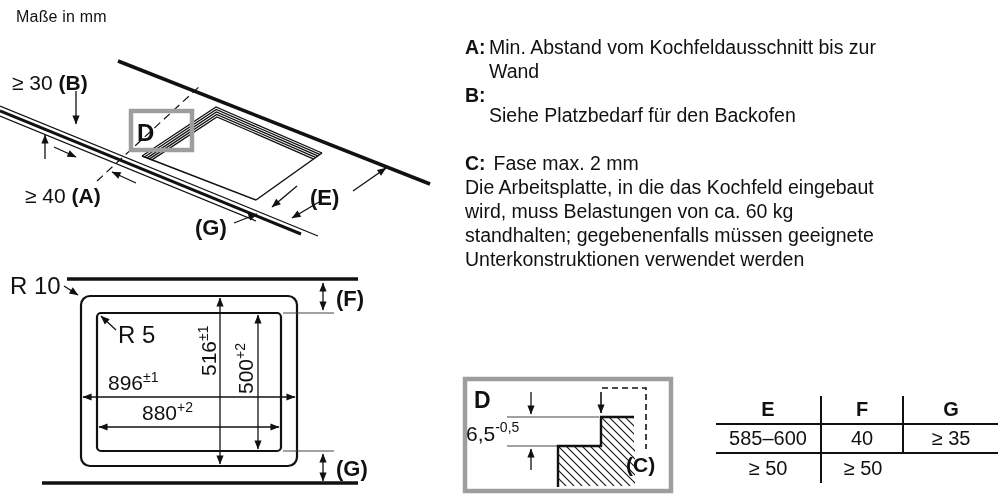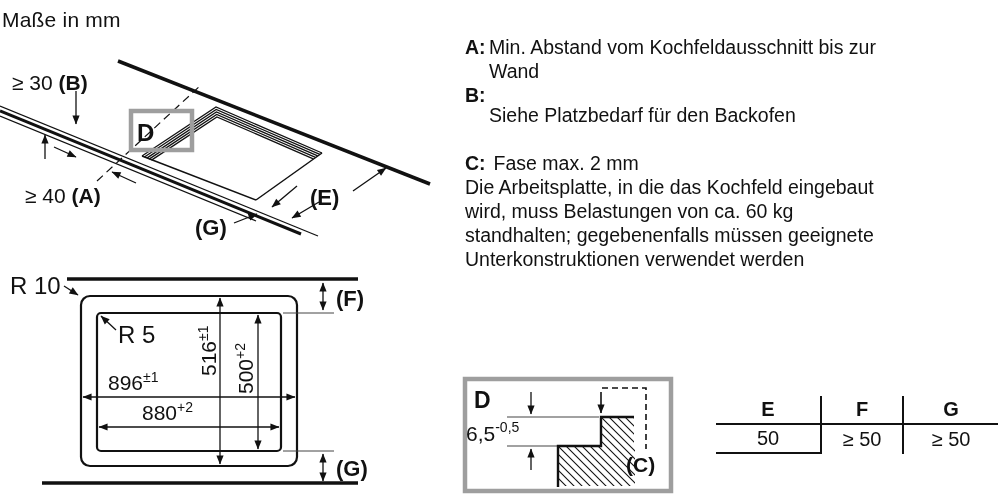--- a/index.html
+++ b/index.html
@@ -1,19 +1,19 @@
 <!DOCTYPE html>
 <html><head>
 <meta charset="utf-8">
 <style>
   html,body{margin:0;padding:0;}
   body{width:1000px;height:500px;position:relative;background:#ffffff;
        font-family:"Liberation Sans", sans-serif;color:#111;overflow:hidden;}
   .abs{position:absolute;}
-  #title{left:2px;top:8px;font-size:21px;letter-spacing:.2px;}
+  #title{left:16px;top:8px;font-size:16px;letter-spacing:.2px;}
   svg text{fill:#111;}
 
   
   #notes{left:465px;top:36px;width:540px;font-size:19.5px;line-height:23.8px;}
   .note-item{position:relative;padding-left:24px;}
   .note-label{position:absolute;left:0;top:0;font-weight:bold;}
   .note-text{white-space:pre-line;}
   #oven-note{margin-top:20px;padding-left:24px;}
   #note-c{margin-top:25px;}
   .note-label-inline{font-weight:bold;margin-right:8px;}
@@ -143,17 +143,19 @@
 standhalten; gegebenenfalls müssen geeignete
 Unterkonstruktionen verwendet werden</span>
   </div>
 </div>
 
 <div id="efg-table" class="abs">
   <div class="cell hdr b-bottom b-right">E</div>
   <div class="cell hdr b-bottom b-right">F</div>
   <div class="cell hdr b-bottom">G</div>
 
-  <div class="cell b-bottom b-right">50</div>
+  <div class="cell b-bottom b-right">585–600</div>
+  <div class="cell b-bottom b-right">40</div>
+  <div class="cell b-bottom">≥ 35</div>
 
   <div class="cell b-right">≥ 50</div>
   <div class="cell">≥ 50</div>
 </div>
 
 </body></html>

